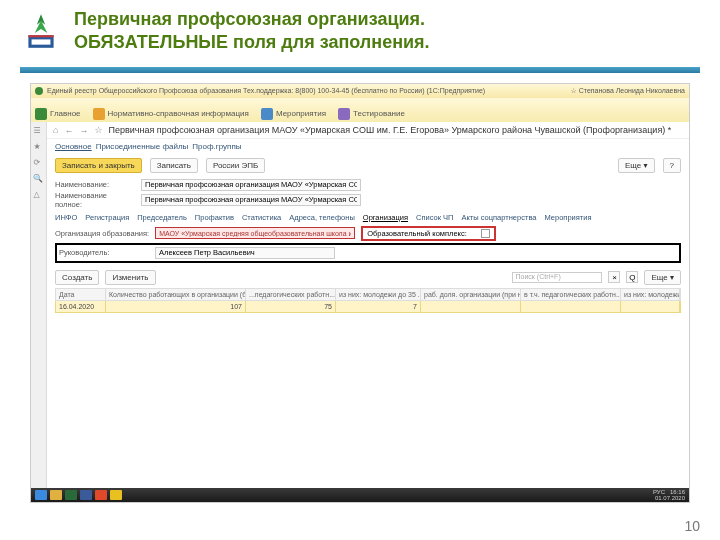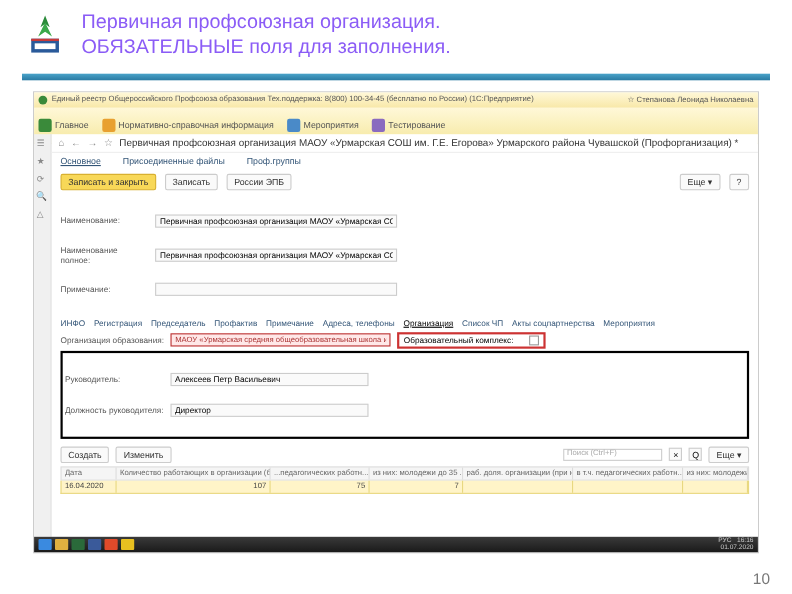--- a/index.html
+++ b/index.html
@@ -1,43 +1,43 @@
 <!DOCTYPE html>
 <html><head>
 <meta charset="utf-8">
 <style>
   *{box-sizing:border-box;margin:0;padding:0;font-family:Arial,sans-serif}
   body{width:720px;height:540px;background:#fff;overflow:hidden}
   .header{display:flex;align-items:center;padding:8px 20px 12px;gap:12px}
   .logo{width:42px;height:42px;position:relative;flex-shrink:0}
   .logo svg{width:100%;height:100%}
   .title-block{flex:1}
-  .title-block h1{font-size:18px;color:#8b5cf6;font-weight:normal;line-height:1.3}
+  .title-block h1{font-size:18px;color:#4d7c0f;font-weight:bold;line-height:1.3}
   .hr-bar{height:6px;background:linear-gradient(#4aa3c9,#2a7aa3);margin:0 20px}
   .screenshot{margin:10px 30px 4px;border:1px solid #ccc;height:420px;position:relative;font-size:8px;background:#fff}
   .titlebar{height:14px;background:linear-gradient(#fff8d8,#f8e8a8);display:flex;align-items:center;padding:0 4px;font-size:7px;color:#555;gap:4px}
   .tb-icon{width:8px;height:8px;background:#3a8a3a;border-radius:50%}
   .tb-user{margin-left:auto;font-size:7px}
   .menubar{height:24px;background:linear-gradient(#fff8d8,#f5e8a0);display:flex;align-items:center;padding:16px 4px;gap:12px;border-bottom:1px solid #d8c870}
   .menuitem{display:flex;align-items:center;gap:3px;font-size:8px;color:#555}
   .mi-icon{width:12px;height:12px;border-radius:2px}
   .leftbar{position:absolute;left:0;top:38px;width:16px;bottom:14px;background:#f0f0f0;border-right:1px solid #ddd;display:flex;flex-direction:column;align-items:center;padding-top:4px;gap:6px}
   .lb-icon{width:10px;height:10px;color:#888}
   .content{position:absolute;left:16px;top:38px;right:0;bottom:14px;background:#fff;display:flex;flex-direction:column}
   .breadcrumb{display:flex;align-items:center;padding:3px 6px;gap:6px;border-bottom:1px solid #eee}
   .bc-icon{color:#888;font-size:9px}
   .bc-title{font-size:9px;color:#333}
-  .subtabs{display:flex;gap:20px;padding:3px 8px;font-size:8px;color:#357}
+  .subtabs{display:flex;gap:4px;padding:3px 8px;font-size:8px;color:#357}
   .subtabs .active{text-decoration:underline}
   .toolbar{display:flex;align-items:center;padding:4px 8px;gap:8px}
   .btn{padding:2px 6px;font-size:8px;border:1px solid #ccc;border-radius:2px;background:#fafafa;color:#333}
   .btn-primary{background:#f8d858;border-color:#d8b030}
   .btn-more{margin-left:auto}
   .form-rows{padding:2px 8px}
-  .form-row{display:flex;align-items:center;gap:6px;margin:16px 0}
+  .form-row{display:flex;align-items:center;gap:6px;margin:0 0}
   .form-label{font-size:7.5px;color:#555;width:80px}
   .form-input{border:1px solid #ccc;font-size:7.5px;padding:1px 3px;height:12px;width:220px;background:#fafafa}
   .tabs2{display:flex;padding:2px 8px;font-size:7.5px;color:#357;gap:8px}
   .tabs2 span{cursor:pointer}
   .tabs2 .sel{color:#000;text-decoration:underline}
   .orgrow{display:flex;align-items:center;gap:6px;padding:2px 8px}
   .orgrow .lbl{font-size:7.5px;color:#555}
   .orgrow .orgval{border:1px solid #b33;background:#ffe8e8;font-size:7px;padding:1px 3px;height:12px;width:200px;color:#a33}
   .redbox{border:2px solid #c33;padding:1px 4px;display:flex;align-items:flex-end;gap:14px;font-size:7.5px}
   .checkbox{width:9px;height:9px;border:1px solid #999;background:#fff}
@@ -132,53 +132,45 @@
     </div>
     <div class="form-rows">
       <div class="form-row">
           <span class="form-label">Наименование:</span>
           <input class="form-input" value="Первичная профсоюзная организация МАОУ «Урмарская СОШ им. Г" style="">
         </div>
       <div class="form-row">
           <span class="form-label">Наименование полное:</span>
           <input class="form-input" value="Первичная профсоюзная организация МАОУ «Урмарская СОШ им. Г" style="">
         </div>
-      <div class="form-row">
-          <span class="form-label">Примечание:</span>
-          <input class="form-input" style="">
-        </div>
     </div>
     <div class="tabs2">
       <span>ИНФО</span>
       <span>Регистрация</span>
       <span>Председатель</span>
       <span>Профактив</span>
-      <span>Примечание</span>
+      <span>Статистика</span>
       <span>Адреса, телефоны</span>
       <span class="sel">Организация</span>
       <span>Список ЧП</span>
       <span>Акты соцпартнерства</span>
       <span>Мероприятия</span>
     </div>
     <div class="orgrow">
       <span class="lbl">Организация образования:</span>
       <input class="orgval" value="МАОУ «Урмарская средняя общеобразовательная школа им.Г.Е..." style="">
       <div class="redbox">
         <span>Образовательный комплекс:</span>
         <div class="checkbox"></div>
       </div>
     </div>
     <div class="blackbox">
       <div class="form-row">
           <span class="form-label">Руководитель:</span>
           <input class="form-input" value="Алексеев Петр Васильевич" style="">
-        </div>
-      <div class="form-row">
-          <span class="form-label">Должность руководителя:</span>
-          <input class="form-input" value="Директор" style="">
         </div>
     </div>
     <div class="table-toolbar">
       <span class="btn">Создать</span>
       <span class="btn">Изменить</span>
       <span class="search-box">Поиск (Ctrl+F)</span>
       <span class="sm-btn">×</span>
       <span class="sm-btn">Q</span>
       <span class="btn"><span>Еще</span> ▾</span>
     </div>

